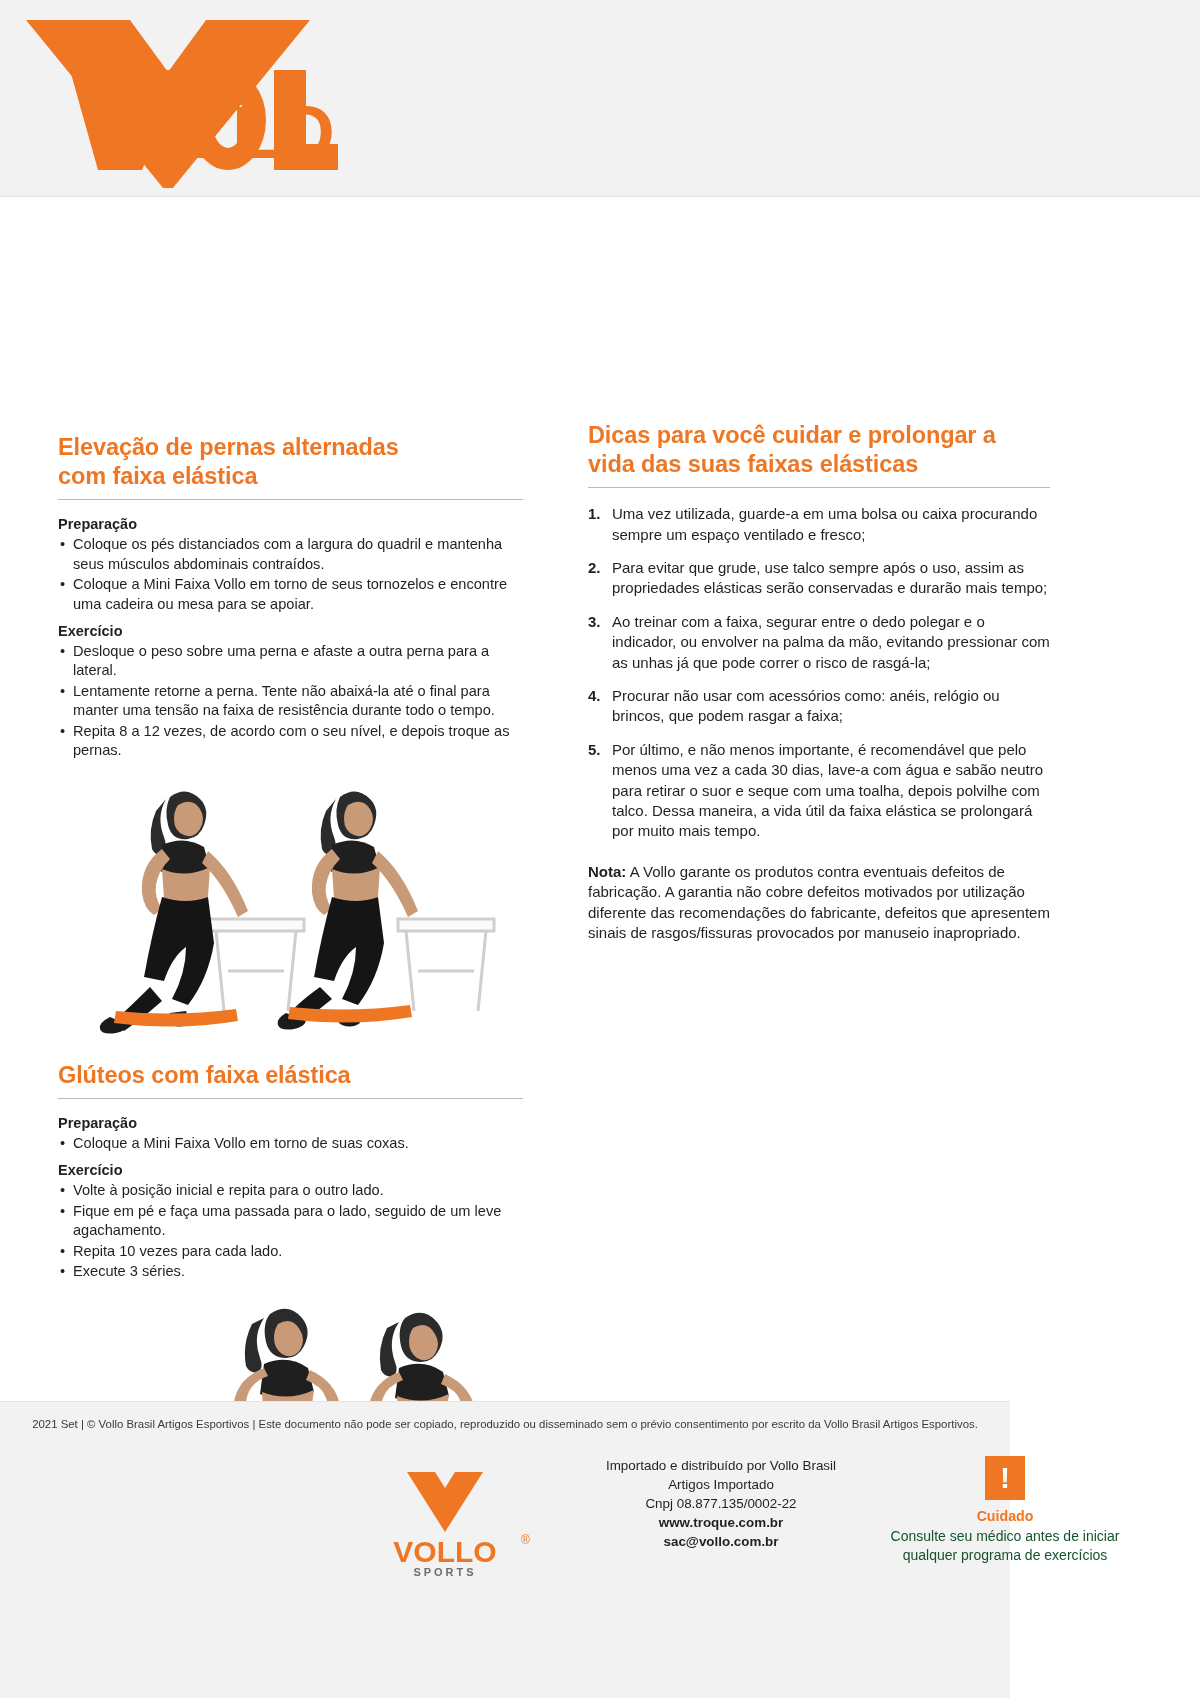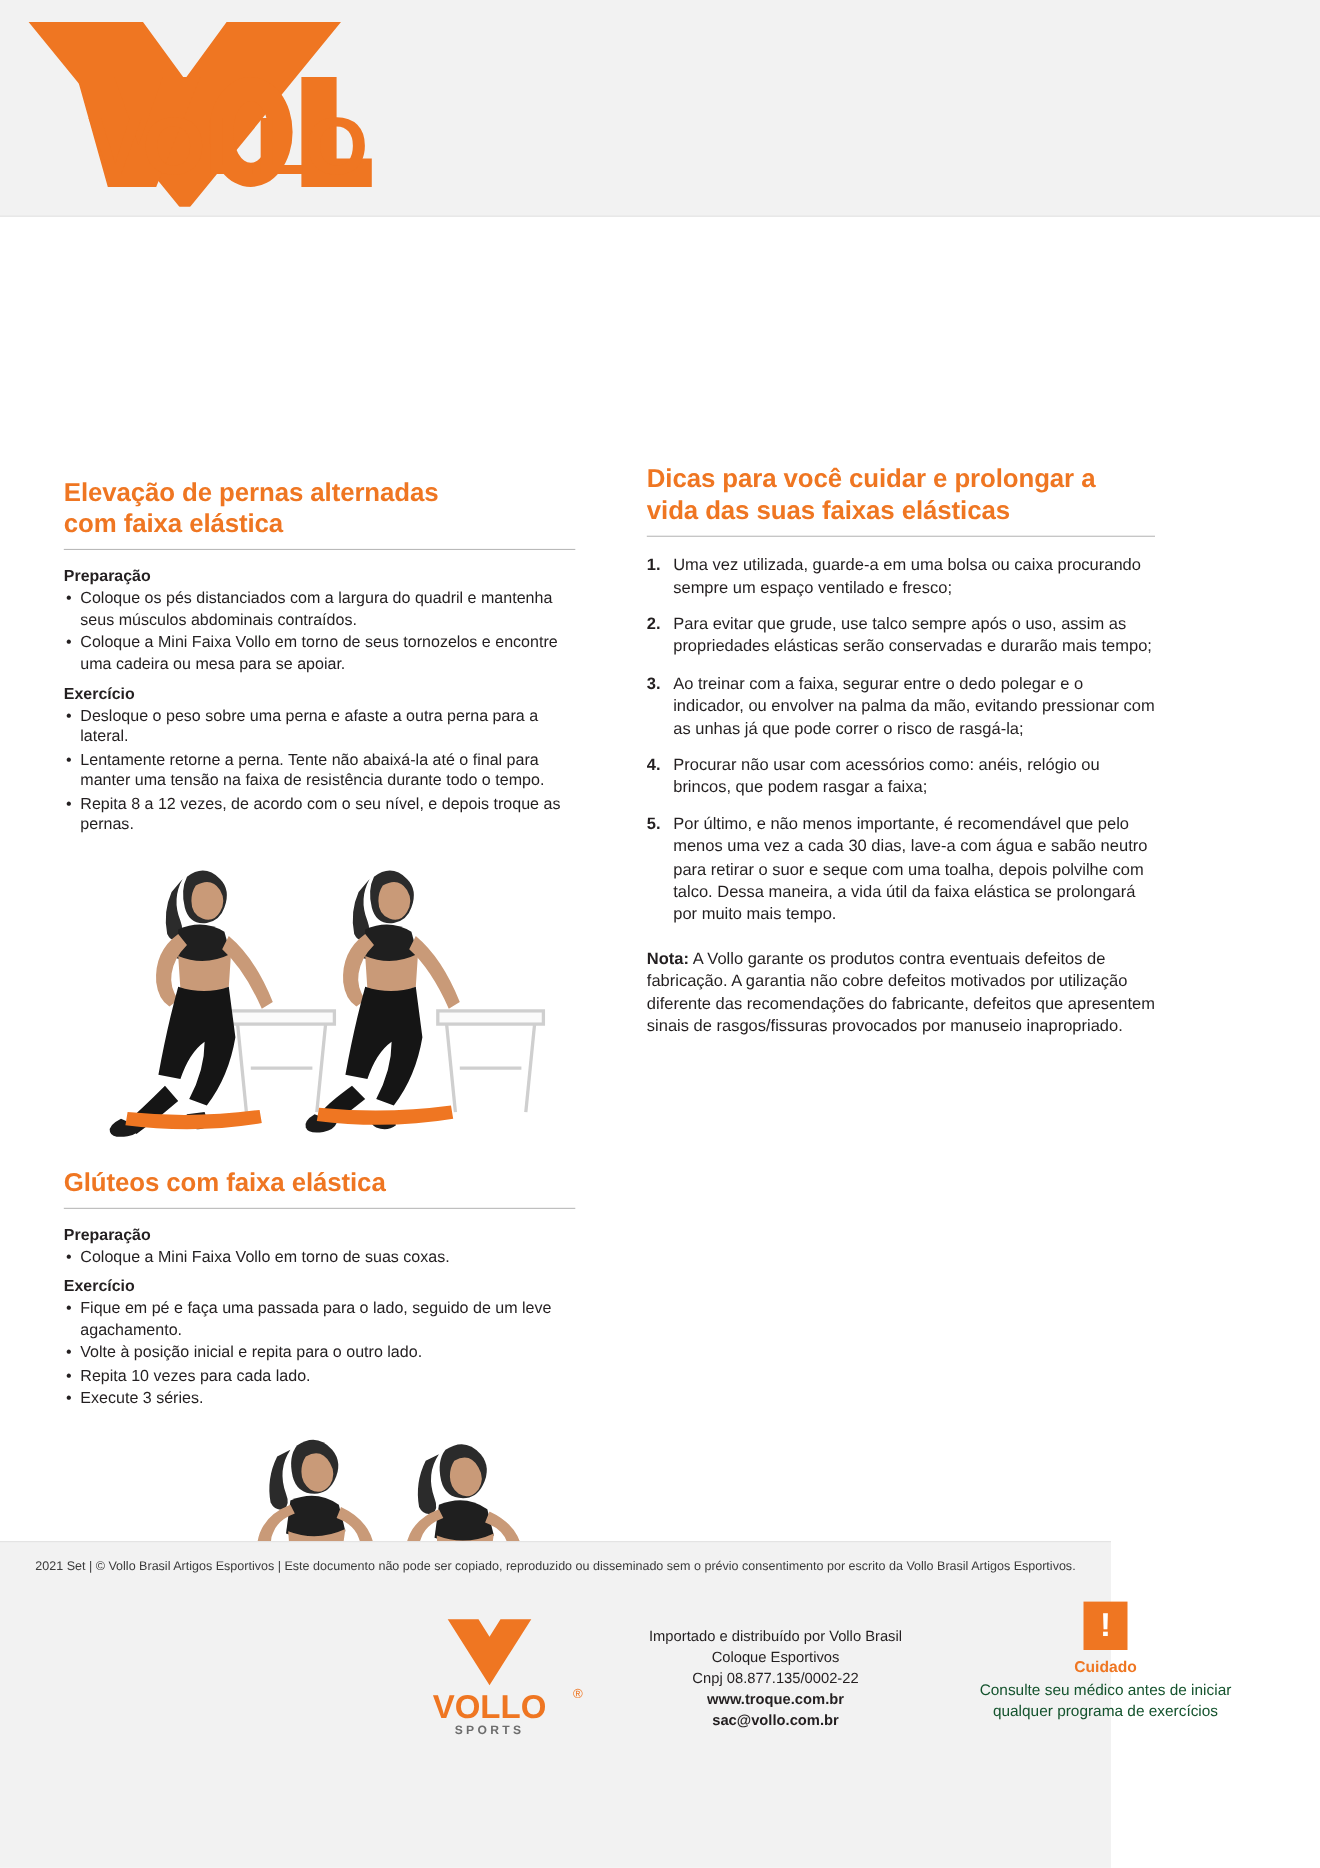--- a/index.html
+++ b/index.html
@@ -195,21 +195,21 @@
     position: absolute;
     width: 24px; height: 24px;
     border: 5px solid #111;
     background: #fff;
   }
   .qr-box::before { left: 2px; top: 2px; }
   .qr-box::after { right: 2px; top: 2px; }
   .qr-caption { font-size: 13.2px; line-height: 1.3; color: #231f20; }
 
   .fc-logo { left: 330px; top: 14px; width: 230px; }
-  .fc-addr { left: 560px; top: 0px; width: 290px; margin-top: 22px; }
+  .fc-addr { left: 576px; top: 0px; width: 290px; }
   .fc-addr p { margin: 0; font-size: 13.4px; line-height: 1.42; color: #231f20; }
   .fc-addr p.bold { font-weight: 700; }
 
   .fc-care { left: 860px; top: 0px; width: 290px; }
   .care-icon {
     width: 40px; height: 44px;
     margin: 0 auto 8px auto;
     background: #ef7622;
     color: #fff;
     font-weight: 700;
@@ -328,22 +328,22 @@
 
       <section style="margin-top: 26px;">
         <h2 class="section-title">Glúteos com faixa elástica</h2>
         <hr class="rule">
         <h3 class="sub-title">Preparação</h3>
         <ul class="bullets">
           <li>Coloque a Mini Faixa Vollo em torno de suas coxas.</li>
         </ul>
         <h3 class="sub-title">Exercício</h3>
         <ul class="bullets">
+          <li>Volte à posição inicial e repita para o outro lado.</li>
           <li>Fique em pé e faça uma passada para o lado, seguido de um leve agachamento.</li>
-          <li>Volte à posição inicial e repita para o outro lado.</li>
           <li>Repita 10 vezes para cada lado.</li>
           <li>Execute 3 séries.</li>
         </ul>
 
         <div class="figure fig2">
           <svg width="465" height="292" viewBox="0 0 465 292">
 
             <g transform="translate(20,0)">
               <path d="M192 18 q18 -12 32 4 q10 12 2 28 q-6 12 -18 12 q-16 0 -20 -16 q-4 -18 4 -28 z" fill="#2b2b2b"></path>
               <path d="M200 28 q14 -8 22 6 q6 10 0 20 q-8 10 -18 4 q-8 -6 -8 -16 q0 -8 4 -14 z" fill="#c99a78"></path>
@@ -427,21 +427,21 @@
         <svg width="200" height="110" viewBox="0 0 200 110">
           <polygon points="62,2 90,2 100,18 110,2 138,2 100,62" fill="#ef7622"></polygon>
           <text x="100" y="92" text-anchor="middle" font-family="Liberation Sans, sans-serif" font-size="30" font-weight="700" fill="#ef7622">VOLLO</text>
           <text x="176" y="74" font-family="Liberation Sans, sans-serif" font-size="12" fill="#ef7622">®</text>
           <text x="100" y="106" text-anchor="middle" font-family="Liberation Sans, sans-serif" font-size="11" font-weight="700" letter-spacing="3" fill="#6d6d6d">SPORTS</text>
         </svg>
       </div>
 
       <div class="fc fc-addr">
         <p>Importado e distribuído por Vollo Brasil</p>
-        <p>Coloque Esportivos</p>
+        <p>Artigos Importado</p>
         <p>Cnpj 08.877.135/0002-22</p>
         <p class="bold">www.troque.com.br</p>
         <p class="bold">sac@vollo.com.br</p>
       </div>
 
       <div class="fc fc-care">
         <div class="care-icon">!</div>
         <div class="care-title">Cuidado</div>
         <div class="care-text">Consulte seu médico antes de iniciar</div>
         <div class="care-text">qualquer programa de exercícios</div>

